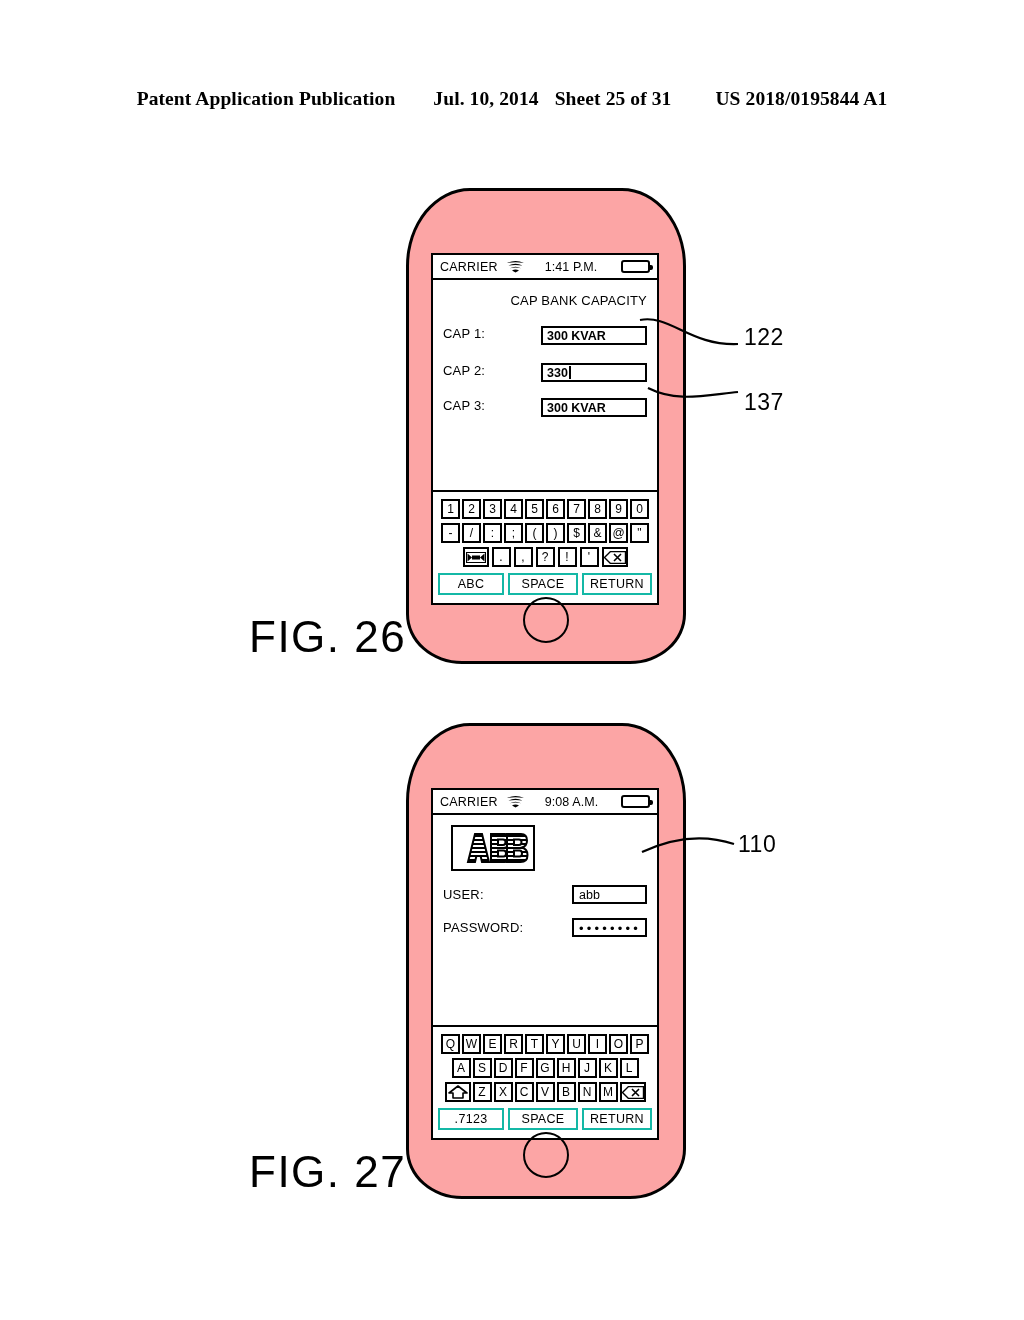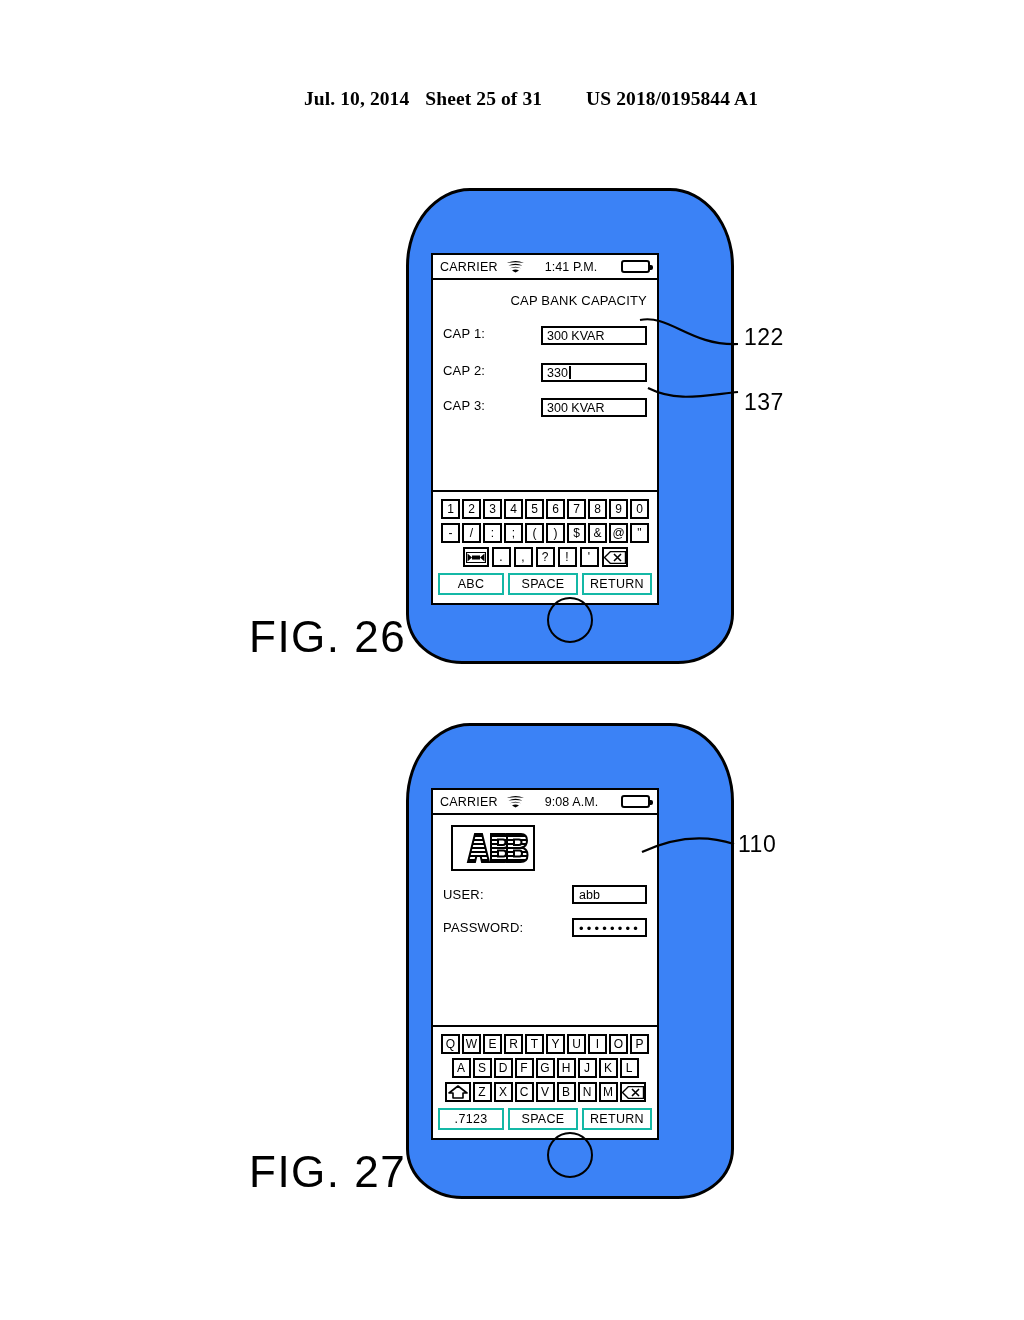--- a/index.html
+++ b/index.html
@@ -43,25 +43,25 @@
     font-size: 44px;
     letter-spacing: 1.5px;
     color: #000;
   }
   #fig26-label { left: 249px; top: 612px; }
   #fig27-label { left: 249px; top: 1147px; }
 
   
   .phone {
     position: absolute;
-    width: 328px;
+    width: 280px;
     height: 476px;
     border: 3px solid #000;
     border-radius: 64px 64px 56px 56px / 78px 78px 50px 50px;
-    background: #3b82f6;
+    background: #fca5a5;
     box-sizing: border-box;
   }
   #phone-26 { left: 406px; top: 188px; }
   #phone-27 { left: 406px; top: 723px; }
 
   .screen {
     position: absolute;
     left: 22px;
     top: 62px;
     width: 228px;
@@ -160,20 +160,21 @@
   .field-box {
     flex: 1 1 auto;
     height: 19px;
     border: 2px solid #000;
     box-sizing: border-box;
     display: flex;
     align-items: center;
     padding-left: 4px;
     font-size: 12.5px;
     position: relative;
+    font-weight: bold;
   }
   .caret {
     display: inline-block;
     width: 2px;
     height: 13px;
     background: #000;
     margin-left: 1px;
   }
   .clipped-row {
     margin-top: 16px;
@@ -283,20 +284,21 @@
   .leader-svg {
     position: absolute;
     overflow: visible;
     pointer-events: none;
   }
 </style>
 </head>
 <body>
 
 <div class="pat-header">
+  <span class="seg">Patent Application Publication</span>
   <span class="gap-lg"></span>
   <span class="seg">Jul. 10, 2014</span>
   <span class="gap-md"></span>
   <span class="seg">Sheet 25 of 31</span>
   <span class="gap-xl"></span>
   <span class="seg">US 2018/0195844 A1</span>
 </div>
 
 <div class="fig-label" id="fig26-label">FIG. 26</div>
 

